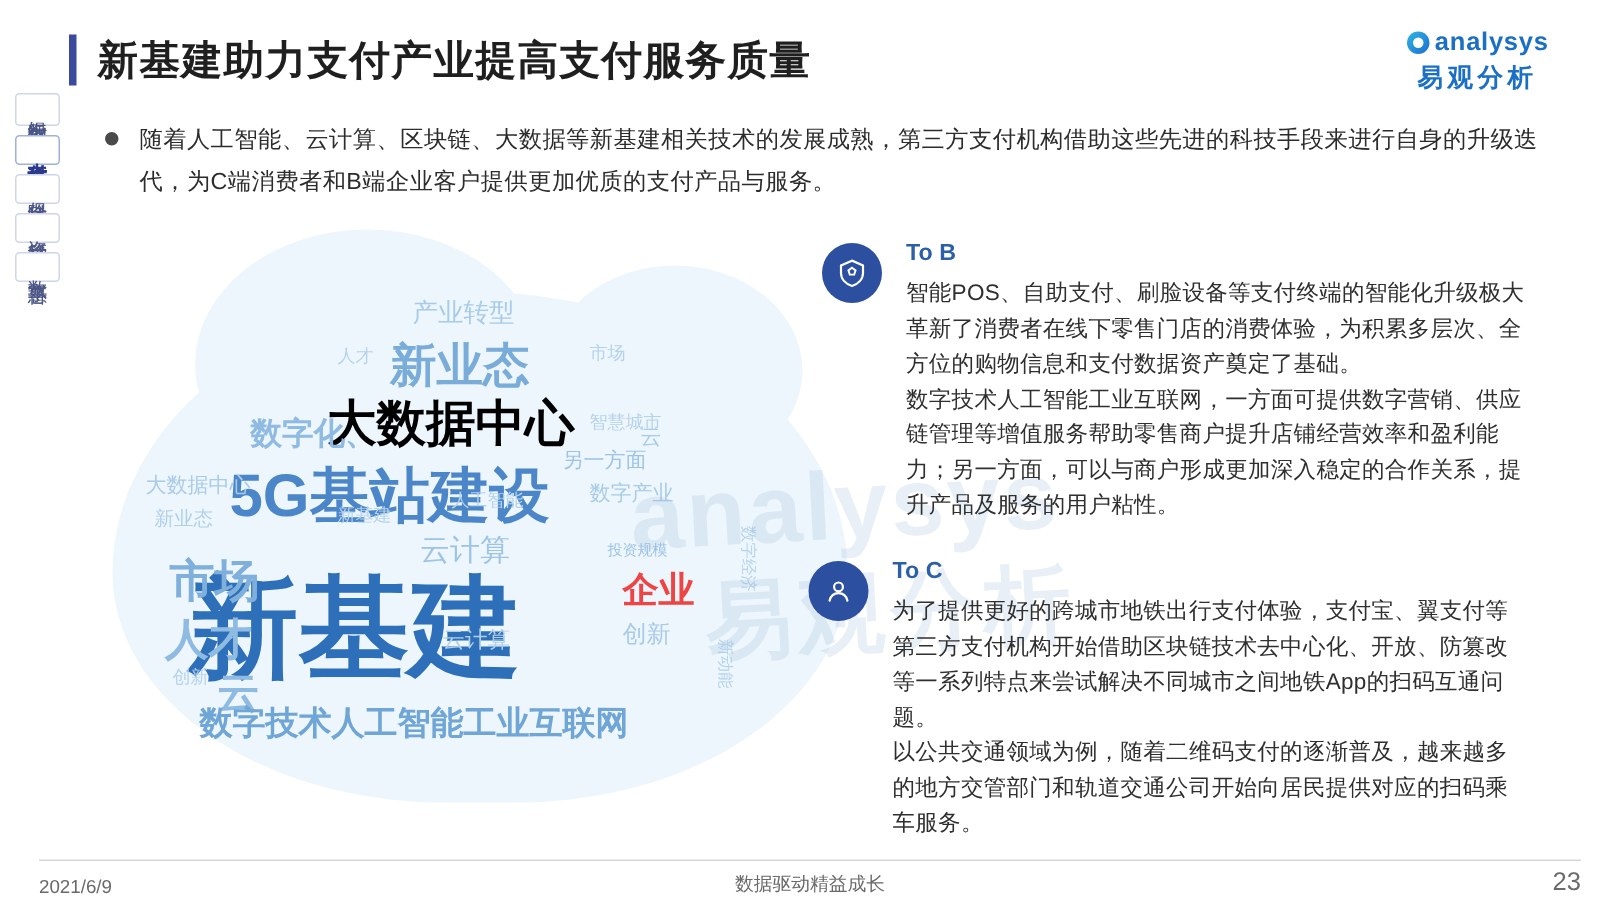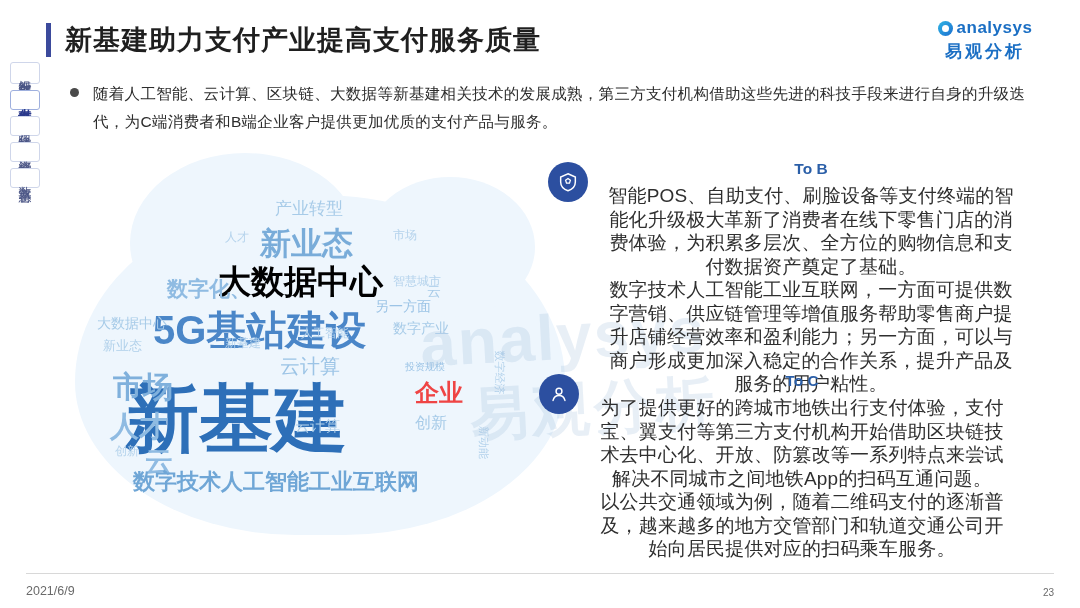--- a/index.html
+++ b/index.html
@@ -226,29 +226,29 @@
     border-radius: 50%;
     background: #2c4fa0;
     display: flex;
     align-items: center;
     justify-content: center;
     margin-right: 16px;
     margin-top: 2px;
   }
   .badge svg { display: block; }
 
-  .block-body { flex: 1 1 auto; text-align: center; }
+  .block-body { flex: 1 1 auto; }
   .block-title {
     font-size: 15.5px;
     font-weight: bold;
     color: #2b5fa8;
     margin-bottom: 6px;
   }
   .block-para {
-    font-size: 19px;
+    font-size: 15px;
     line-height: 23.5px;
     color: #2f2f2f;
     letter-spacing: .2px;
     margin: 0;
   }
 
   
   .footer-line {
     position: absolute;
     left: 26px;
@@ -270,21 +270,21 @@
     left: 0; right: 0;
     bottom: 10px;
     text-align: center;
     font-size: 12.5px;
     color: #6a6a6a;
   }
   .footer-page {
     position: absolute;
     right: 26px;
     bottom: 10px;
-    font-size: 10px;
+    font-size: 17px;
     color: #6a6a6a;
   }
 </style>
 </head>
 <body>
 
 <div class="slide">
 
   <div class="title-bar">
     <div class="title-accent"></div>
@@ -372,15 +372,16 @@
     </div>
     <div class="block-body">
       <div class="block-title">To C</div>
       <p class="block-para">为了提供更好的跨城市地铁出行支付体验，支付宝、翼支付等第三方支付机构开始借助区块链技术去中心化、开放、防篡改等一系列特点来尝试解决不同城市之间地铁App的扫码互通问题。</p>
       <p class="block-para">以公共交通领域为例，随着二维码支付的逐渐普及，越来越多的地方交管部门和轨道交通公司开始向居民提供对应的扫码乘车服务。</p>
     </div>
   </div>
 
   <div class="footer-line"></div>
   <div class="footer-date">2021/6/9</div>
+  <div class="footer-center">数据驱动精益成长</div>
   <div class="footer-page">23</div>
 
 </div>
 
 </body></html>

